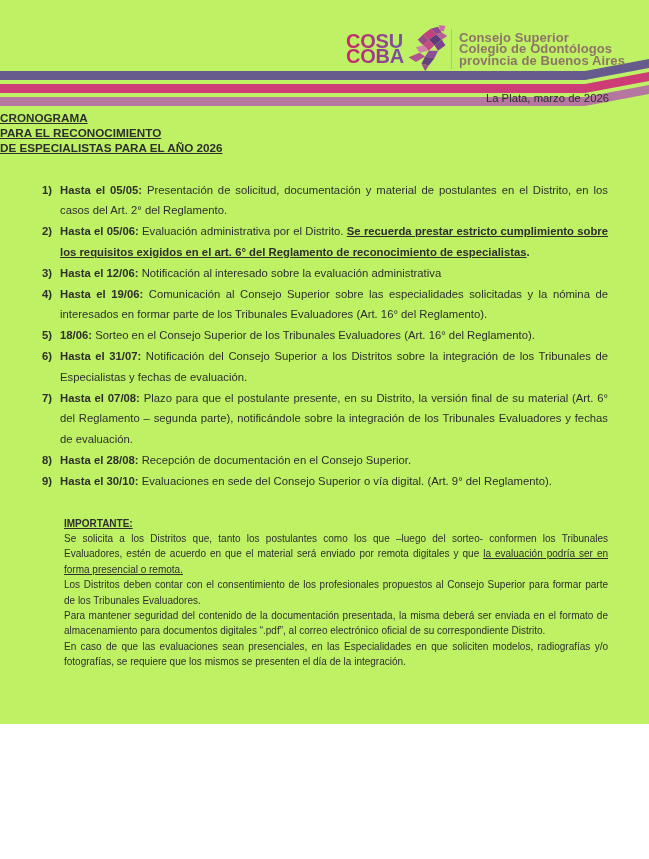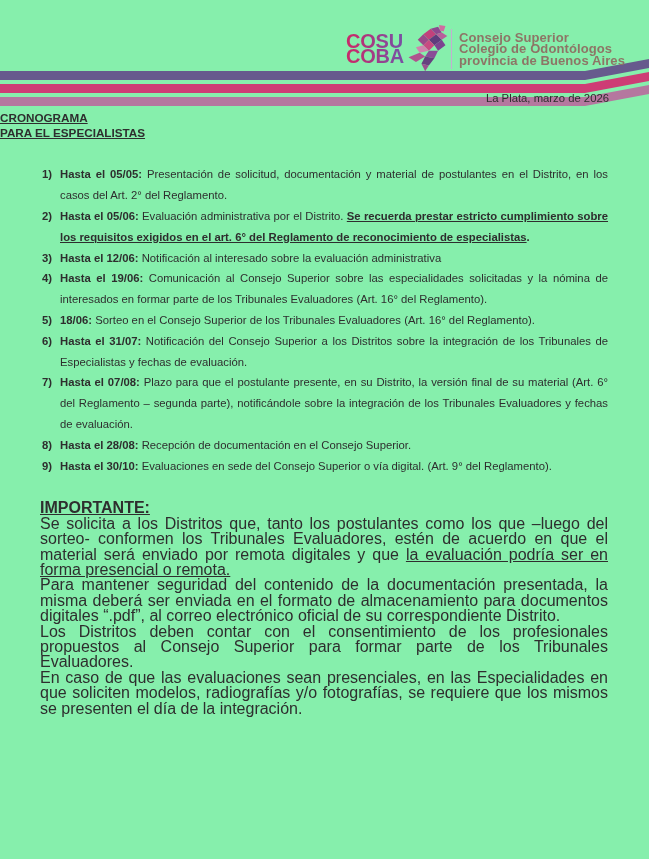--- a/index.html
+++ b/index.html
@@ -4,21 +4,21 @@
 <style>
   * { margin:0; padding:0; box-sizing:border-box; }
   html,body { background:#ffffff; }
   body {
     width:649px; height:859px;
     font-family:"Liberation Sans", sans-serif;
     color:#2e2e2e;
     position:relative;
     overflow:hidden;
   }
-  .page { position:relative; width:649px; height:859px; background:#86efac; }
+  .page { position:relative; width:649px; height:724px; background:#bef264; }
 
   
   .stripes { position:absolute; top:0; left:0; }
 
   
   .logo { position:absolute; top:25px; right:24px; display:flex; align-items:center; }
   .wordmark {
     font-weight:800; font-size:20px; line-height:15.5px; letter-spacing:-0.2px;
     background:linear-gradient(90deg,#c62a6c 10%,#7b4fa2 90%);
     -webkit-background-clip:text; background-clip:text; color:transparent;
@@ -33,21 +33,21 @@
   .dateline { text-align:right; padding-right:40px; font-size:11.3px; line-height:14px; }
   .title { margin-top:5px; font-weight:700; font-size:11.7px; line-height:15.2px; }
   .title .tline { text-decoration:underline; }
 
   .list { margin:24px 41px 0 42px; font-size:11.3px; line-height:20.8px; text-align:justify; }
   .li { position:relative; padding-left:18px; }
   .num { position:absolute; left:0; font-weight:700; }
   .lead { font-weight:700; }
   .em { font-weight:700; text-decoration:underline; }
 
-  .imp { margin:24px 41px 0 40px; font-size:16px; line-height:15.4px; text-align:justify; }
+  .imp { margin:24px 41px 0 64px; font-size:10px; line-height:15.4px; text-align:justify; }
   .imp-head { font-weight:700; text-decoration:underline; }
   .u { text-decoration:underline; }
 </style>
 </head>
 <body>
 
 <div class="page">
 
   <svg class="stripes" width="649" height="112" viewBox="0 0 649 112" aria-hidden="true">
     <polygon points="0,71 585,71 649,59 649,68 585,80 0,80" fill="#675a8d"></polygon>
@@ -82,37 +82,38 @@
       <div>provincia de Buenos Aires</div>
     </div>
   </div>
 
   <div class="content">
 
     <div class="dateline">La Plata, marzo de 2026</div>
 
     <div class="title">
       <div class="tline">CRONOGRAMA</div>
-      <div class="tline">PARA EL ESPECIALISTAS</div>
+      <div class="tline">PARA EL RECONOCIMIENTO</div>
+      <div class="tline">DE ESPECIALISTAS PARA EL AÑO 2026</div>
     </div>
 
     <div class="list">
       <div class="li"><span class="num">1)</span><span class="lead">Hasta el 05/05:</span><span> Presentación de solicitud, documentación y material de postulantes en el Distrito, en los casos del Art. 2° del Reglamento.</span></div>
       <div class="li"><span class="num">2)</span><span class="lead">Hasta el 05/06:</span><span> Evaluación administrativa por el Distrito. </span><span class="em">Se recuerda prestar estricto cumplimiento sobre los requisitos exigidos en el art. 6° del Reglamento de reconocimiento de especialistas</span><span class="lead">.</span></div>
       <div class="li"><span class="num">3)</span><span class="lead">Hasta el 12/06:</span><span> Notificación al interesado sobre la evaluación administrativa</span></div>
       <div class="li"><span class="num">4)</span><span class="lead">Hasta el 19/06:</span><span> Comunicación al Consejo Superior sobre las especialidades solicitadas y la nómina de interesados en formar parte de los Tribunales Evaluadores (Art. 16° del Reglamento).</span></div>
       <div class="li"><span class="num">5)</span><span class="lead">18/06:</span><span> Sorteo en el Consejo Superior de los Tribunales Evaluadores (Art. 16° del Reglamento).</span></div>
       <div class="li"><span class="num">6)</span><span class="lead">Hasta el 31/07:</span><span> Notificación del Consejo Superior a los Distritos sobre la integración de los Tribunales de Especialistas y fechas de evaluación.</span></div>
       <div class="li"><span class="num">7)</span><span class="lead">Hasta el 07/08:</span><span> Plazo para que el postulante presente, en su Distrito, la versión final de su material (Art. 6° del Reglamento – segunda parte), notificándole sobre la integración de los Tribunales Evaluadores y fechas de evaluación.</span></div>
       <div class="li"><span class="num">8)</span><span class="lead">Hasta el 28/08:</span><span> Recepción de documentación en el Consejo Superior.</span></div>
       <div class="li"><span class="num">9)</span><span class="lead">Hasta el 30/10:</span><span> Evaluaciones en sede del Consejo Superior o vía digital. (Art. 9° del Reglamento).</span></div>
     </div>
 
     <div class="imp">
       <div class="imp-head">IMPORTANTE:</div>
       <div><span>Se solicita a los Distritos que, tanto los postulantes como los que –luego del sorteo- conformen los Tribunales Evaluadores, estén de acuerdo en que el material será enviado por remota digitales y que </span><span class="u">la evaluación podría ser en forma presencial o remota.</span></div>
+      <div><span>Los Distritos deben contar con el consentimiento de los profesionales propuestos al Consejo Superior para formar parte de los Tribunales Evaluadores.</span></div>
       <div><span>Para mantener seguridad del contenido de la documentación presentada, la misma deberá ser enviada en el formato de almacenamiento para documentos digitales “.pdf”, al correo electrónico oficial de su correspondiente Distrito.</span></div>
-      <div><span>Los Distritos deben contar con el consentimiento de los profesionales propuestos al Consejo Superior para formar parte de los Tribunales Evaluadores.</span></div>
       <div><span>En caso de que las evaluaciones sean presenciales, en las Especialidades en que soliciten modelos, radiografías y/o fotografías, se requiere que los mismos se presenten el día de la integración.</span></div>
     </div>
 
   </div>
 </div>
 
 </body></html>

